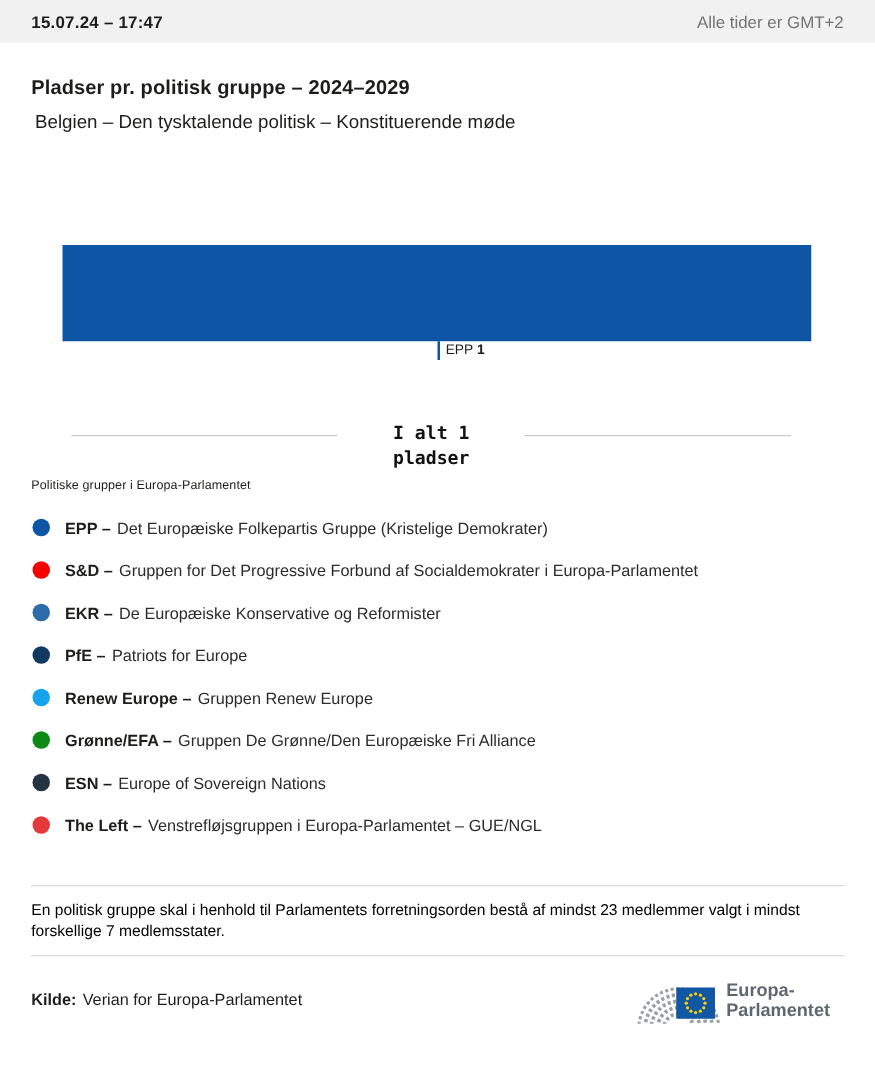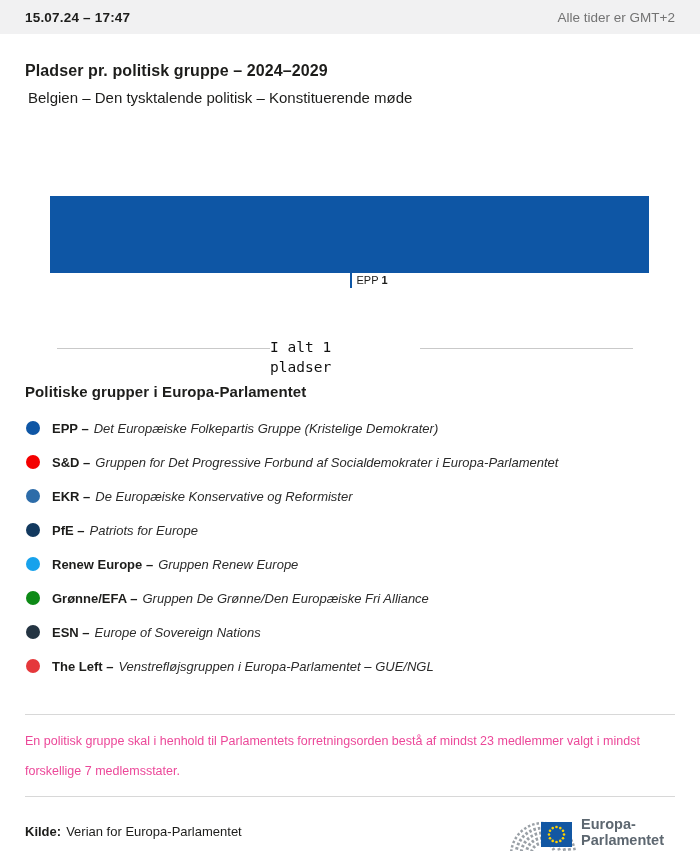--- a/index.html
+++ b/index.html
@@ -83,63 +83,63 @@
   .total-row .rule {
     flex: 1;
     height: 1px;
     background: #c9c9c9;
     margin-top: 11px;
   }
   .total-row .rule.left  { margin-left: 32px; }
   .total-row .rule.right { margin-right: 42px; }
   .total-text {
     width: 150px;
-    text-align: left;
+    text-align: center;
     font-family: "DejaVu Sans Mono", monospace;
-    font-weight: normal;
+    font-weight: bold;
     font-size: 14.5px;
     line-height: 20px;
     color: #111;
   }
 
   
   .legend-heading {
     margin-top: 6px;
-    font-size: 15px;
-    font-weight: bold;
+    font-size: 10px;
+    font-weight: normal;
     letter-spacing: .1px;
   }
   .legend-list { margin-top: 11px; list-style: none; }
   .legend-item {
     height: 34px;
     display: flex;
     align-items: center;
     font-size: 13px;
   }
   .legend-dot {
     width: 14px; height: 14px;
     border-radius: 50%;
     margin: 0 12px 0 1px;
     flex: none;
   }
   .legend-abbr { font-weight: bold; margin-right: 5px; white-space: nowrap; }
-  .legend-name { color: #2b2b2b; white-space: nowrap; font-style: italic; }
+  .legend-name { color: #2b2b2b; white-space: nowrap; }
 
   
   .divider {
     height: 1px;
     background: #d8d8d8;
   }
   .divider.one { margin-top: 31px; }
   .divider.two { margin-top: 10px; }
   .footnote {
     margin-top: 11px;
     font-size: 12.5px;
-    line-height: 30px;
-    color: #ec4899;
+    line-height: 17px;
+    color: #000000;
     max-width: 640px;
   }
   .footer-row {
     margin-top: 8px;
     display: flex;
     justify-content: space-between;
     align-items: center;
     height: 52px;
   }
   .source { font-size: 13px; }

